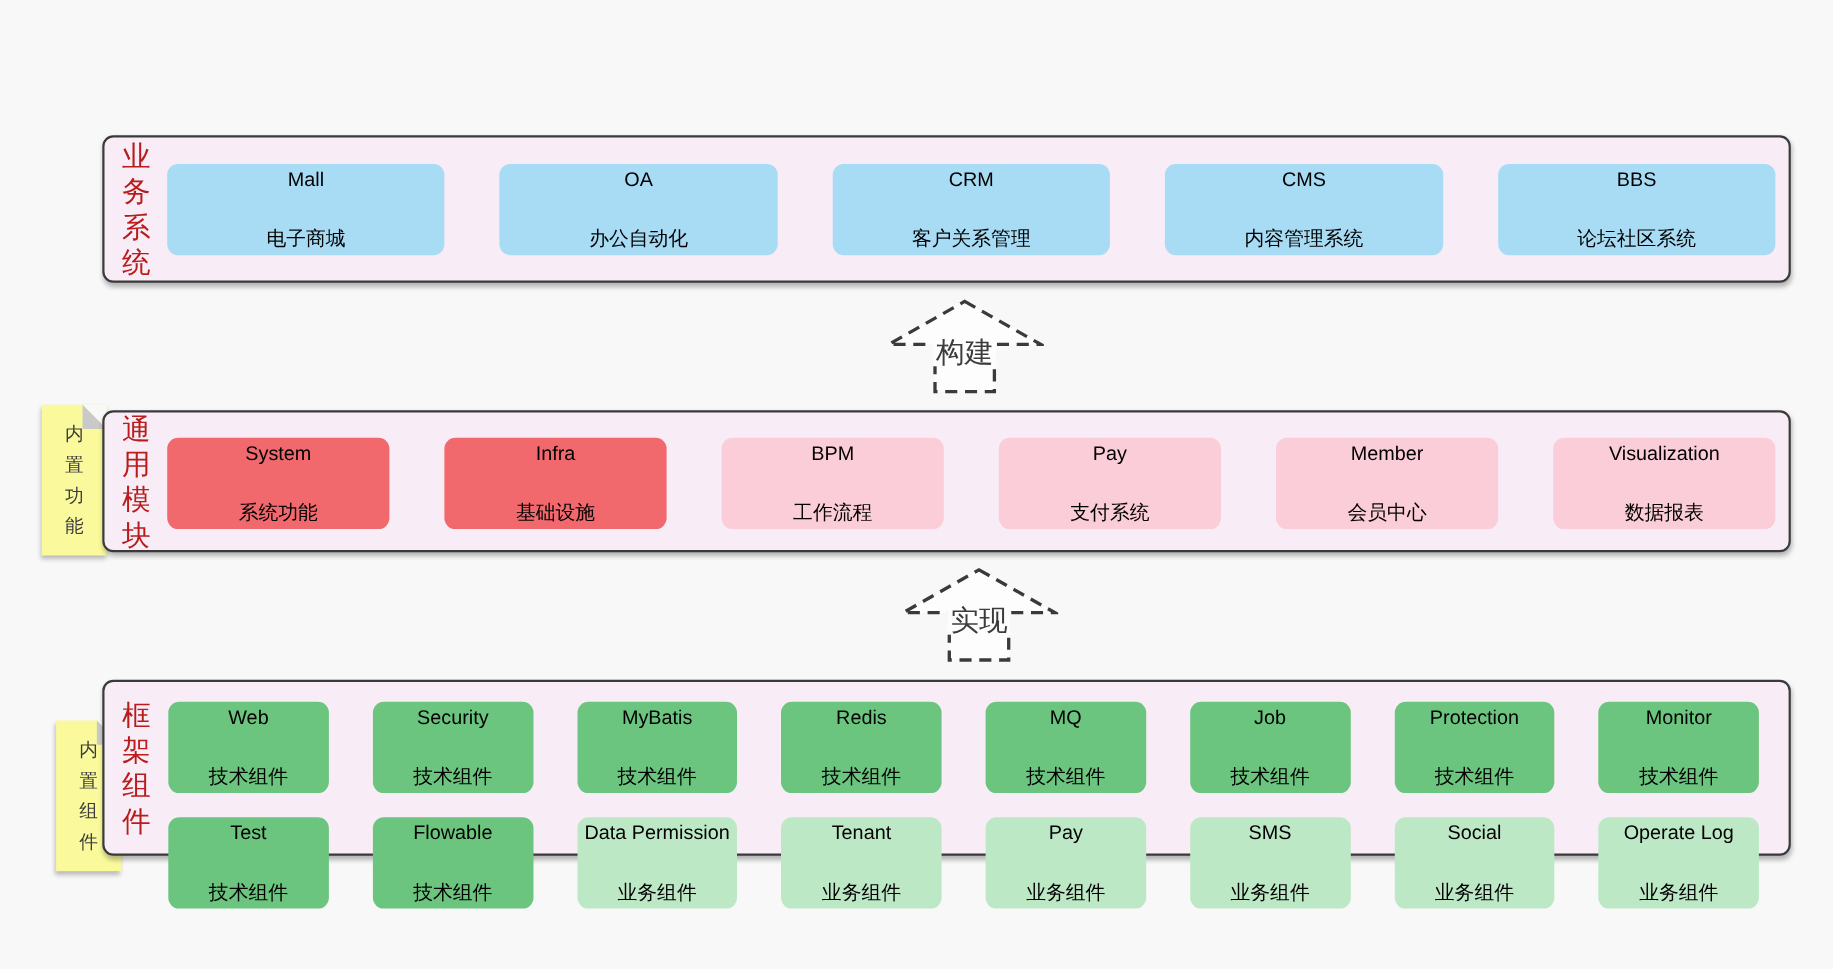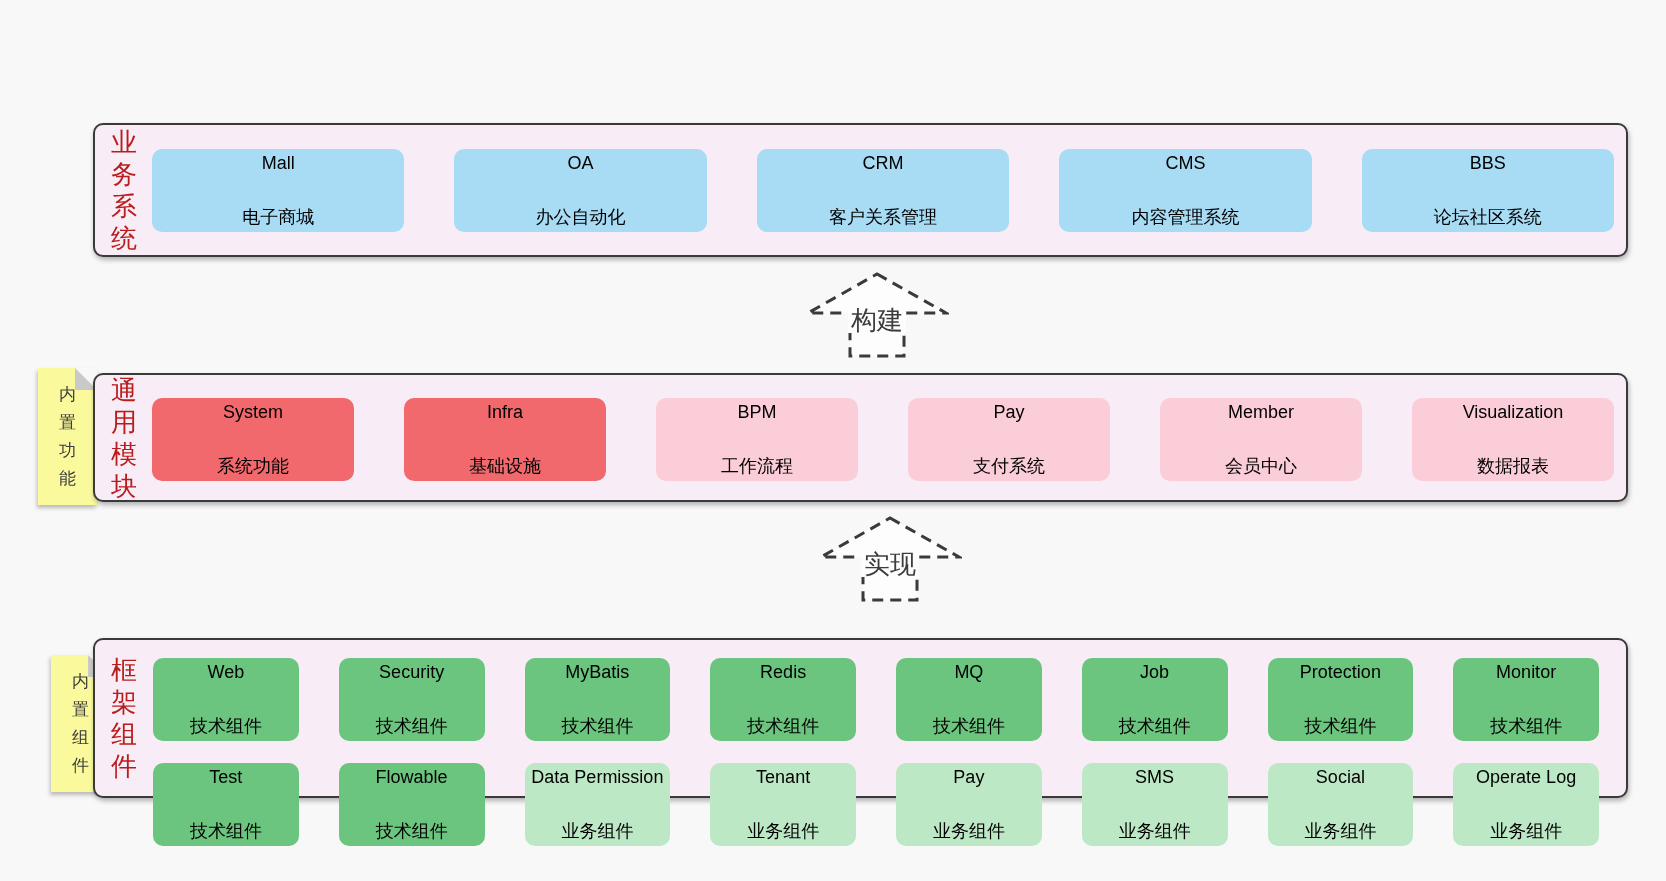--- a/index.html
+++ b/index.html
@@ -7,21 +7,21 @@
   .stage { position:relative; width:1666px; height:881px; background:#f8f8f8; overflow:hidden; }
 
   
   .panel {
     position:absolute; left:93px; width:1535px; box-sizing:border-box;
     background:#f8edf6; border:2px solid #3a3a3a; border-radius:10px;
     box-shadow:1px 3px 5px rgba(0,0,0,0.28); z-index:2;
   }
   #panel-business   { top:123px; height:134px; }
   #panel-modules    { top:373px; height:129px; }
-  #panel-components { top:618px; height:160px;margin-top:20px; }
+  #panel-components { top:618px; height:160px; }
 
   .panel-label {
     position:absolute; left:0; top:0; bottom:0; width:58px;
     display:flex; align-items:center; justify-content:center;
   }
   .panel-label span {
     display:block; width:1em; font-size:26px; line-height:32px;
     word-break:break-all; text-align:center; color:#b91c1c;
   }
 

